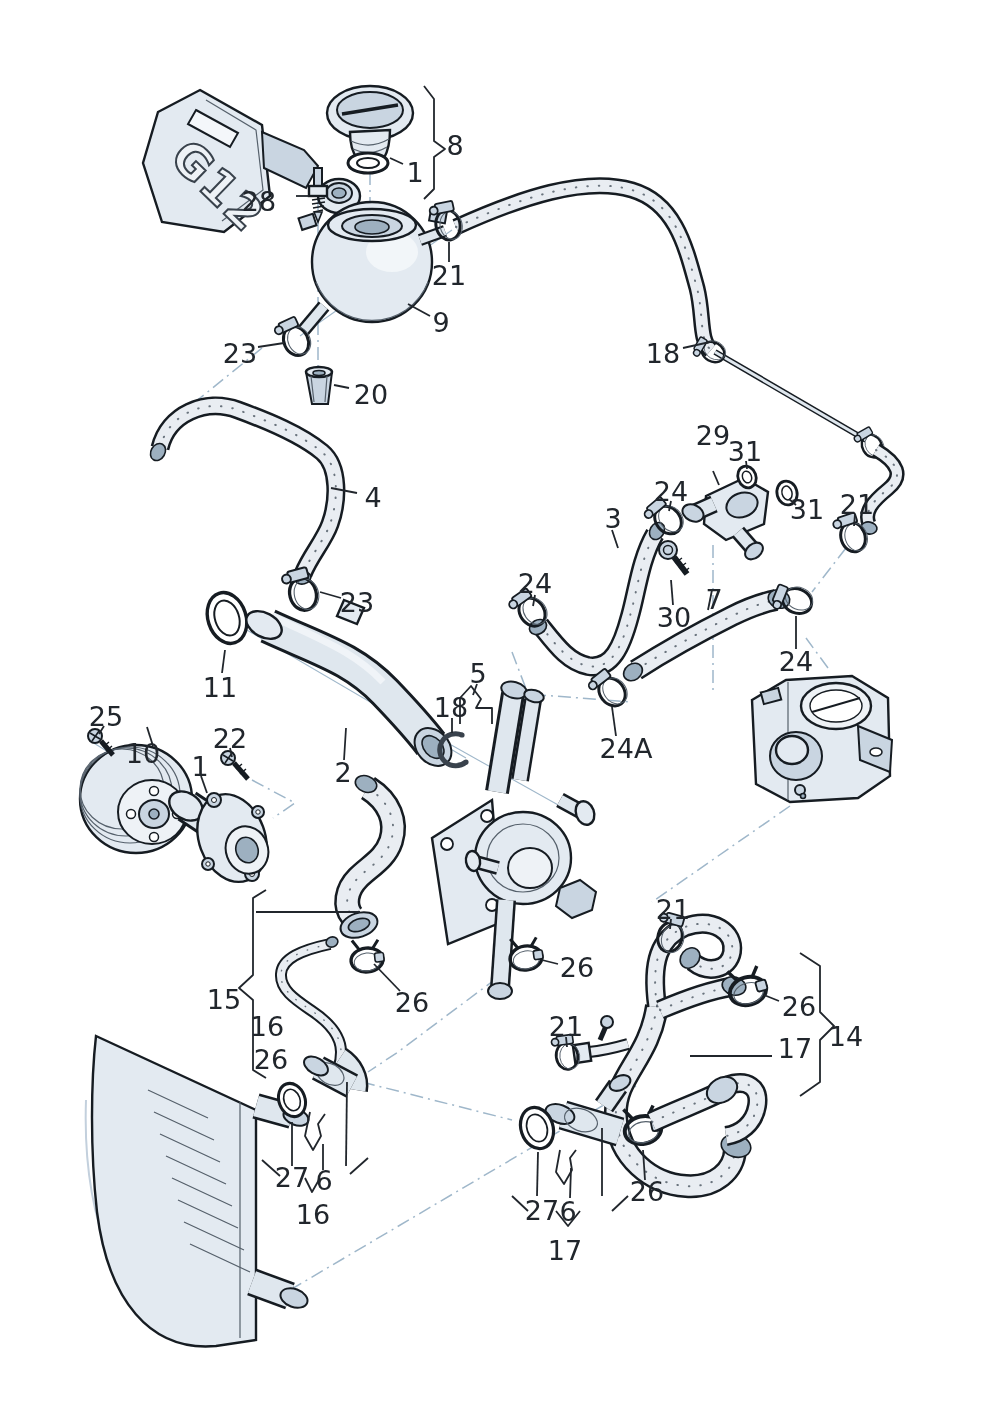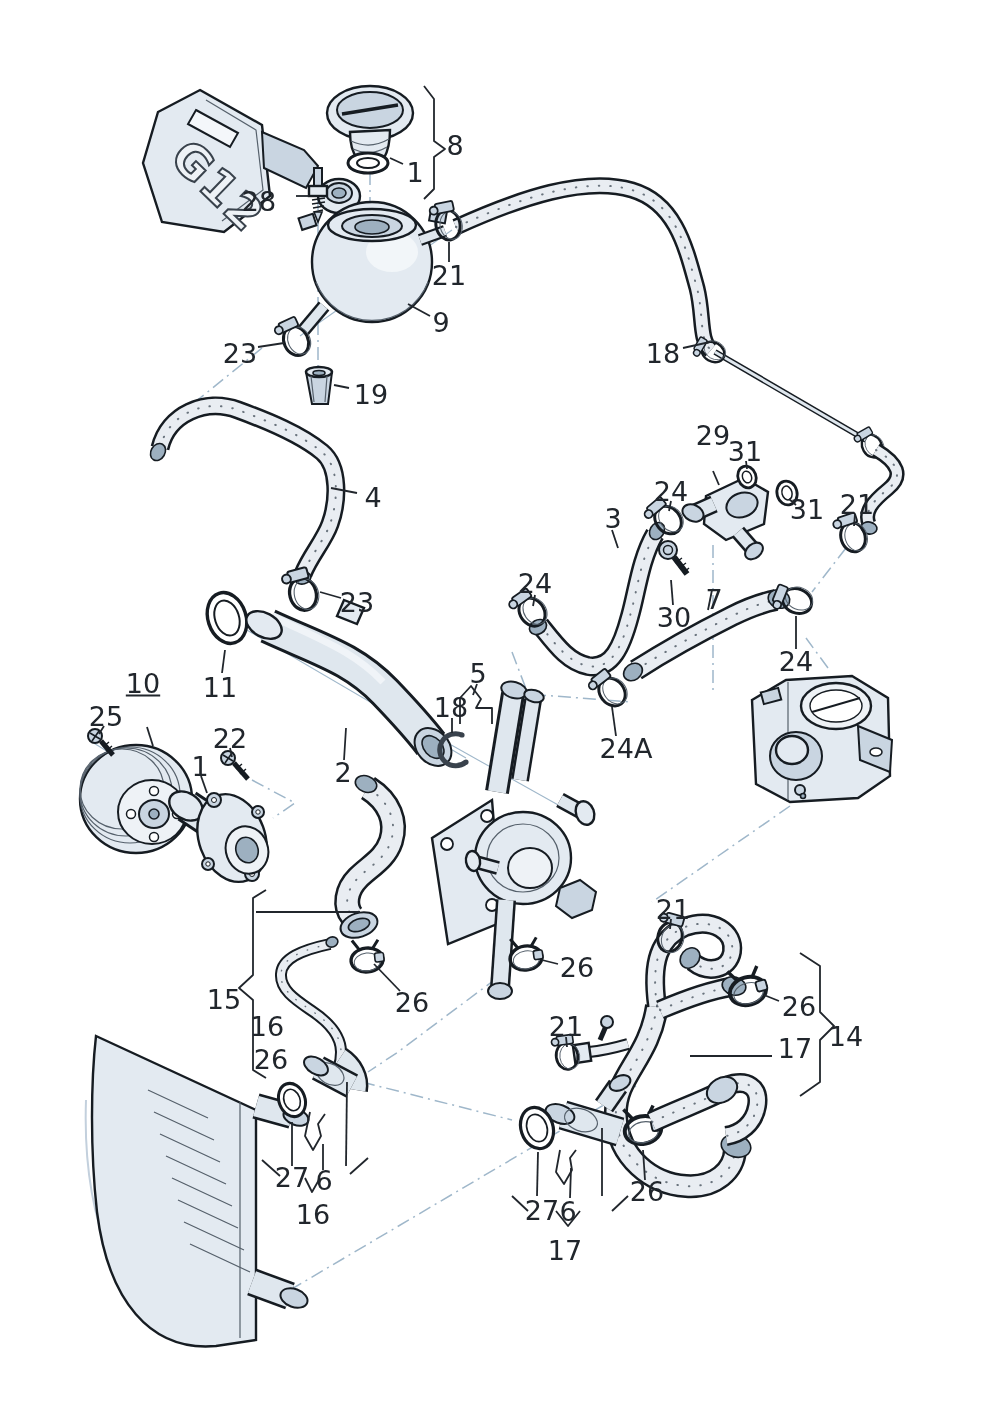--- a/index.html
+++ b/index.html
@@ -446,39 +446,39 @@
   </g>
 </svg>
 
 <div style="position:absolute;left:0;top:0;width:100%;height:100%;">
       <span class="callout" style="left: 455px; top: 145px;">8</span>
       <span class="callout" style="left: 415px; top: 172px;">1</span>
       <span class="callout" style="left: 259px; top: 201px;">28</span>
       <span class="callout" style="left: 449px; top: 275px;">21</span>
       <span class="callout" style="left: 441px; top: 322px;">9</span>
       <span class="callout" style="left: 240px; top: 353px;">23</span>
-      <span class="callout" style="left: 371px; top: 394px;">19</span>
+      <span class="callout" style="left: 371px; top: 394px;">20</span>
       <span class="callout" style="left: 663px; top: 353px;">18</span>
       <span class="callout" style="left: 373px; top: 497px;">4</span>
       <span class="callout" style="left: 713px; top: 435px;">29</span>
       <span class="callout" style="left: 745px; top: 451px;">31</span>
       <span class="callout" style="left: 671px; top: 491px;">24</span>
       <span class="callout" style="left: 807px; top: 509px;">31</span>
       <span class="callout" style="left: 857px; top: 504px;">21</span>
       <span class="callout" style="left: 613px; top: 518px;">3</span>
       <span class="callout" style="left: 535px; top: 583px;">24</span>
       <span class="callout" style="left: 357px; top: 602px;">23</span>
       <span class="callout" style="left: 674px; top: 617px;">30</span>
       <span class="callout" style="left: 714px; top: 599px;">7</span>
       <span class="callout" style="left: 796px; top: 661px;">24</span>
       <span class="callout" style="left: 220px; top: 687px;">11</span>
       <span class="callout" style="left: 478px; top: 673px;">5</span>
       <span class="callout" style="left: 451px; top: 707px;">18</span>
       <span class="callout" style="left: 106px; top: 716px;">25</span>
-      <span class="callout" style="left: 143px; top: 683px; text-decoration: underline;">10</span>
+      <span class="callout" style="left: 143px; top: 753px;">10</span>
       <span class="callout" style="left: 230px; top: 738px;">22</span>
       <span class="callout" style="left: 200px; top: 766px;">1</span>
       <span class="callout" style="left: 343px; top: 772px;">2</span>
       <span class="callout" style="left: 626px; top: 748px; text-align: center;">24A</span>
       <span class="callout" style="left: 673px; top: 909px;">21</span>
       <span class="callout" style="left: 577px; top: 967px;">26</span>
       <span class="callout" style="left: 224px; top: 999px;">15</span>
       <span class="callout" style="left: 412px; top: 1002px;">26</span>
       <span class="callout" style="left: 267px; top: 1026px;">16</span>
       <span class="callout" style="left: 271px; top: 1059px;">26</span>

